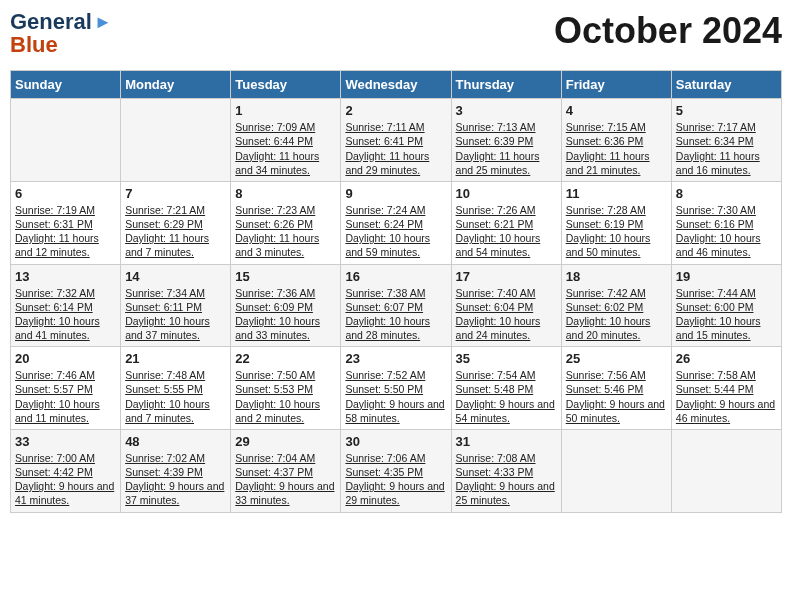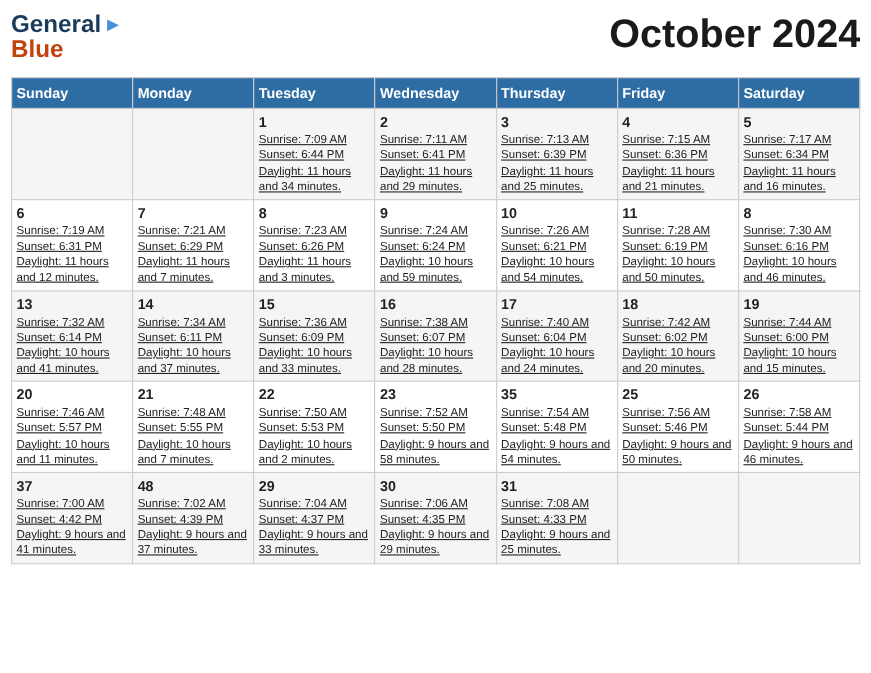--- a/index.html
+++ b/index.html
@@ -212,21 +212,21 @@
           <span class="day-num">25</span>
           <div class="cell-content">Sunrise: 7:56 AM<br>Sunset: 5:46 PM<br>Daylight: 9 hours and 50 minutes.</div>
         </td>
         <td>
           <span class="day-num">26</span>
           <div class="cell-content">Sunrise: 7:58 AM<br>Sunset: 5:44 PM<br>Daylight: 9 hours and 46 minutes.</div>
         </td>
       </tr>
       <tr>
         <td>
-          <span class="day-num">37</span>
+          <span class="day-num">33</span>
           <div class="cell-content">Sunrise: 7:00 AM<br>Sunset: 4:42 PM<br>Daylight: 9 hours and 41 minutes.</div>
         </td>
         <td>
           <span class="day-num">48</span>
           <div class="cell-content">Sunrise: 7:02 AM<br>Sunset: 4:39 PM<br>Daylight: 9 hours and 37 minutes.</div>
         </td>
         <td>
           <span class="day-num">29</span>
           <div class="cell-content">Sunrise: 7:04 AM<br>Sunset: 4:37 PM<br>Daylight: 9 hours and 33 minutes.</div>
         </td>

